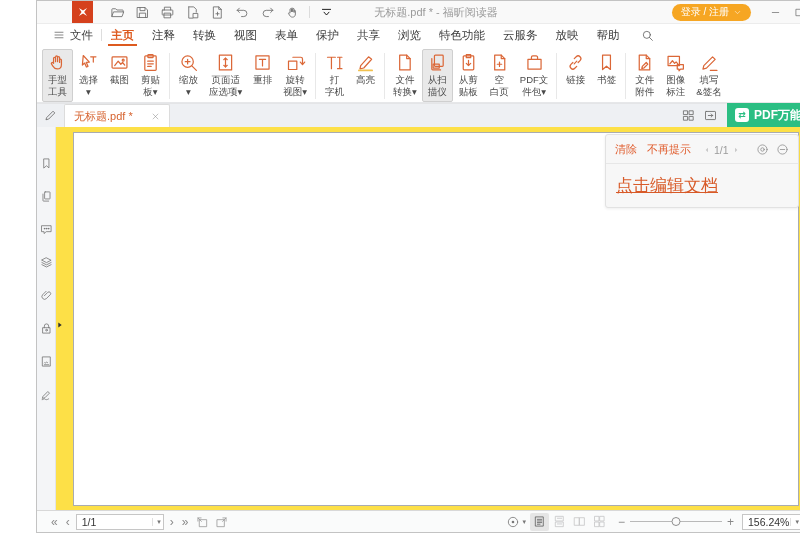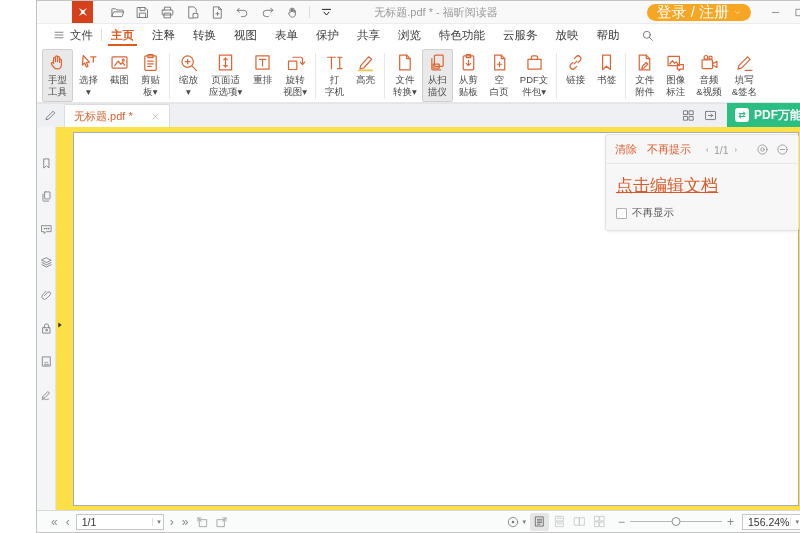--- a/index.html
+++ b/index.html
@@ -13,21 +13,21 @@
   
   .titlebar { height:23px; flex:0 0 23px; background:#f9f9f9; border-bottom:1px solid #ececec; display:flex; align-items:center; position:relative; }
   .logo { width:21px; height:22px; background:#d5411d; margin-left:35px; display:flex; align-items:center; justify-content:center; }
   .logo .icon svg { width:14px; height:14px; }
   .qa { display:flex; align-items:center; margin-left:12px; color:#6f6f6f; }
   .qa-btn { display:flex; align-items:center; padding:0 5px; height:23px; }
   .qa .icon svg, .qa-btn .icon svg { width:15px; height:15px; }
   .qa-sep { width:1px; height:12px; background:#dcdcdc; margin:0 4px; }
   .title-text { position:absolute; left:50%; top:50%; transform:translate(-50%,-50%); font-size:11px; color:#9a9a9a; white-space:nowrap; }
   .tb-right { margin-left:auto; display:flex; align-items:center; }
-  .login-btn { background:#f6a623; color:#fff; font-size:15px; height:17px; padding:0 9px; border-radius:9px; display:flex; align-items:center; gap:4px; margin-right:12px; }
+  .login-btn { background:#f6a623; color:#fff; font-size:10px; height:17px; padding:0 9px; border-radius:9px; display:flex; align-items:center; gap:4px; margin-right:12px; }
   .login-btn .icon svg { width:9px; height:9px; }
   .win-btn { width:24px; height:23px; display:flex; align-items:center; justify-content:center; color:#5a5a5a; }
   .win-btn .icon svg { width:11px; height:11px; }
 
   
   .menubar { height:22px; flex:0 0 22px; background:#fff; display:flex; align-items:center; font-size:11.5px; color:#3c3c3c; padding-left:8px; }
   .file-item { display:flex; align-items:center; gap:5px; padding:0 8px; height:22px; color:#444; }
   .file-item .icon svg { width:12px; height:12px; color:#555; }
   .mb-sep { width:1px; height:12px; background:#ddd; }
   #menu-tabs { display:flex; align-items:center; height:22px; }
@@ -477,32 +477,20 @@
               <path d="M5.5 13.5l3-3.5 2.5 3 1.7-1.7 2 2.2"></path>
               <path d="M14 14.5h7v5h-3.2L16 21.5v-2h-2z"></path>
             </svg>
           </span>
           <span class="lbl">图像
 标注</span>
         </div>
         <div class="rbtn">
           <span class="icon">
             <svg viewBox="0 0 24 24" fill="none" stroke="currentColor" stroke-width="1.4" stroke-linecap="round" stroke-linejoin="round">
-              <circle cx="8" cy="6.2" r="2.2"></circle>
-              <circle cx="13.2" cy="6.4" r="1.8"></circle>
-              <rect x="3.5" y="9" width="12" height="10" rx="1"></rect>
-              <path d="M15.5 13.5l5-2.8v7l-5-2.8"></path>
-            </svg>
-          </span>
-          <span class="lbl">音频
-&amp;视频</span>
-        </div>
-        <div class="rbtn">
-          <span class="icon">
-            <svg viewBox="0 0 24 24" fill="none" stroke="currentColor" stroke-width="1.4" stroke-linecap="round" stroke-linejoin="round">
               <path d="M5.5 15.5l10-10 3 3-10 10-4 1z"></path>
               <path d="M13 21h7.5"></path>
             </svg>
           </span>
           <span class="lbl">填写
 &amp;签名</span>
         </div>
       </div>
     <span class="ribbon-collapse">
       <span class="icon">
@@ -664,24 +652,20 @@
             <span class="icon">
                 <svg viewBox="0 0 24 24" fill="none" stroke="currentColor" stroke-width="1.4" stroke-linecap="round" stroke-linejoin="round">
                   <circle cx="12" cy="12" r="8.5"></circle>
                   <path d="M8 12h8"></path>
                 </svg>
               </span>
           </span>
         </div>
         <div class="notice-body">
           <a class="notice-title">点击编辑文档</a>
-          <div class="notice-check">
-            <span class="cbx"></span>
-            <span>不再显示</span>
-          </div>
         </div>
       </div>
     </div>
 
     <div class="rightbar">
       <div class="vscroll">
         <span class="vs-arrow vs-up">
             <span class="icon">
               <svg viewBox="0 0 24 24" fill="none" stroke="currentColor" stroke-width="1.4" stroke-linecap="round" stroke-linejoin="round">
                 <path d="M5 15l7-7 7 7z" fill="currentColor" stroke="none"></path>

